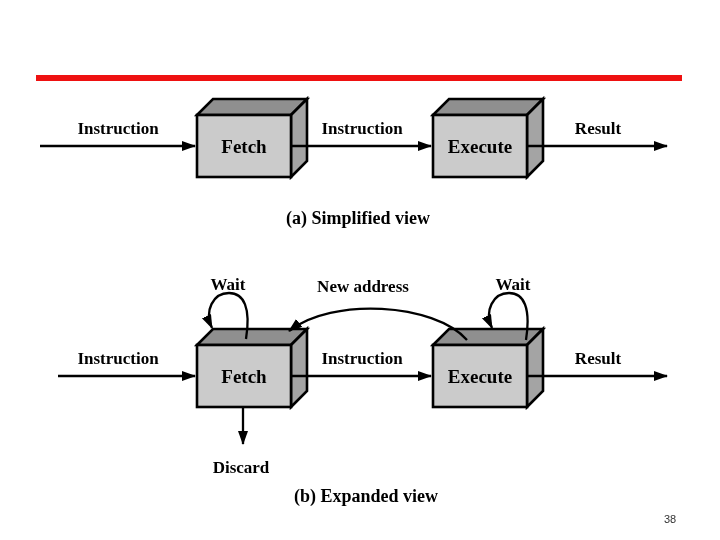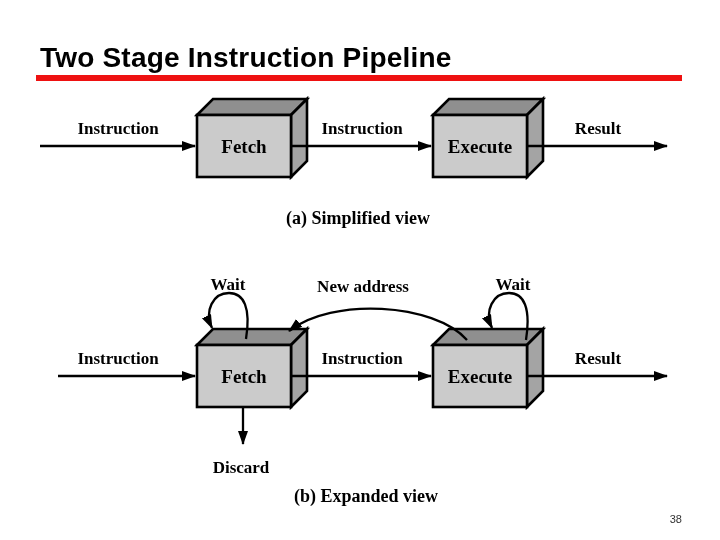--- a/index.html
+++ b/index.html
@@ -28,21 +28,21 @@
     top: 75px;
     width: 646px;
     height: 6px;
     background: #ee1111;
   }
   .page-number {
     position: absolute;
     left: 658px;
     top: 513px;
     width: 24px;
-    text-align: right;
+    text-align: center;
     font-size: 11px;
     color: #333333;
   }
   svg.diagram {
     position: absolute;
     left: 0;
     top: 0;
     width: 720px;
     height: 540px;
   }
@@ -65,21 +65,20 @@
     fill: #000000;
   }
   .arrowline { stroke: #000000; stroke-width: 2.3; fill: none; }
   .boxedge  { stroke: #000000; stroke-width: 2.6; stroke-linejoin: miter; }
 </style>
 </head>
 <body>
 
 <div class="slide">
 
-  <div class="title">Two Stage Instruction Pipeline</div>
   <div class="title-rule"></div>
 
   <svg class="diagram" viewBox="0 0 720 540">
     <defs>
       <marker id="ah" markerUnits="userSpaceOnUse" markerWidth="16" markerHeight="12" refX="13" refY="5" orient="auto">
         <path d="M0,0 L14,5 L0,10 Z" fill="#000000"></path>
       </marker>
     </defs>
 
     <g>

